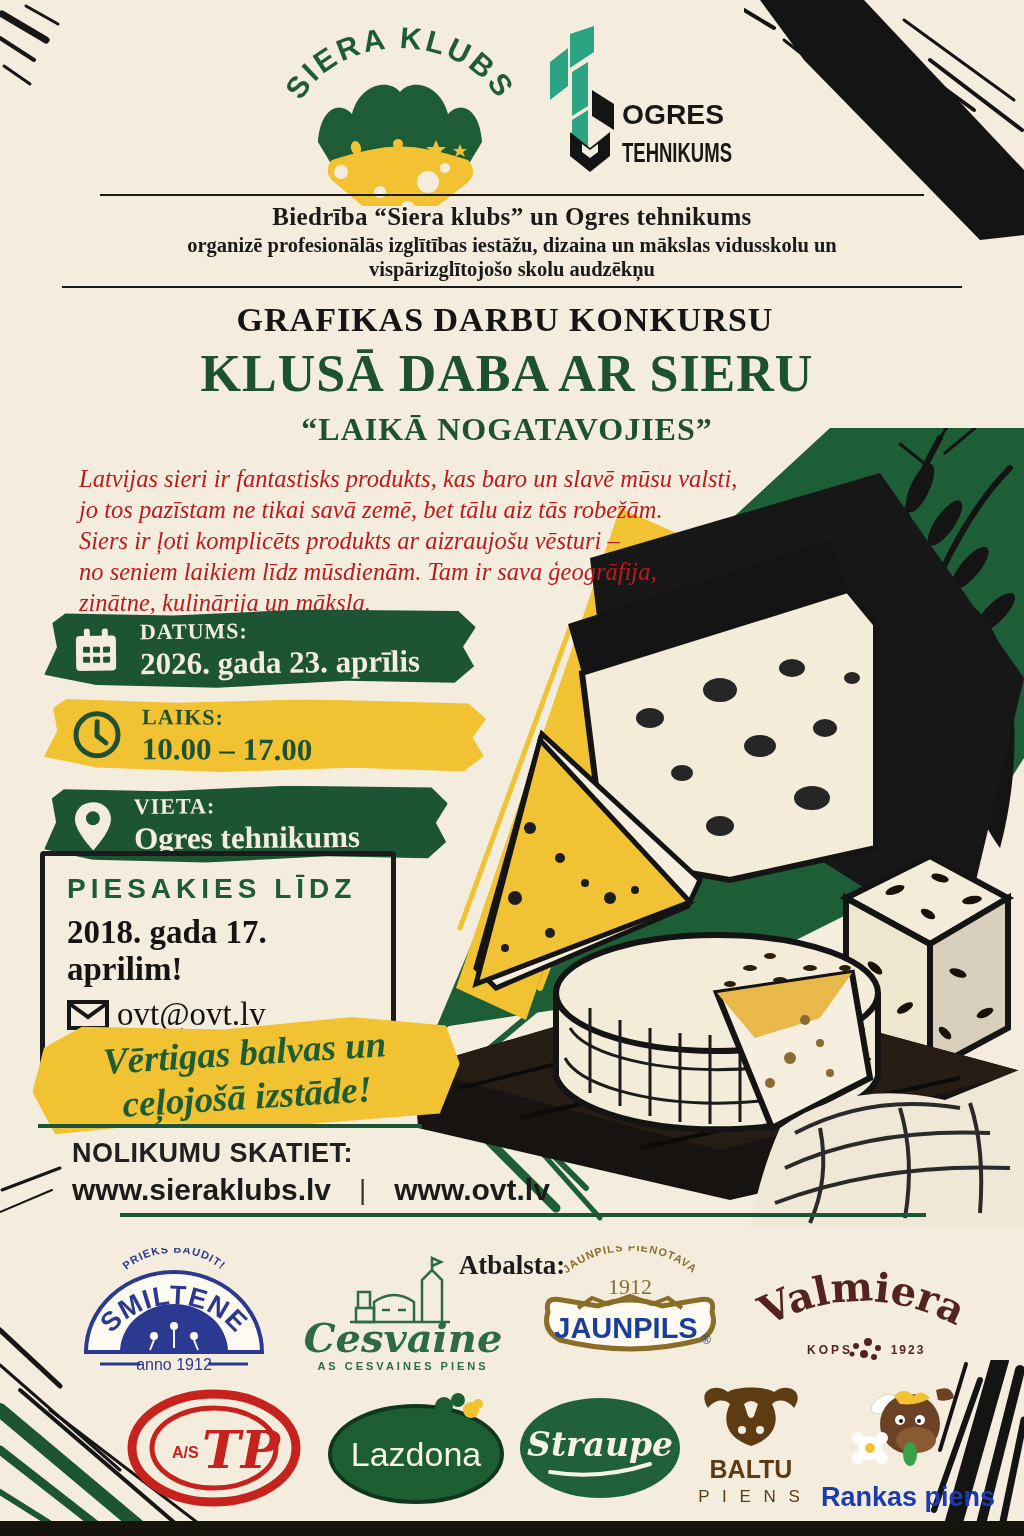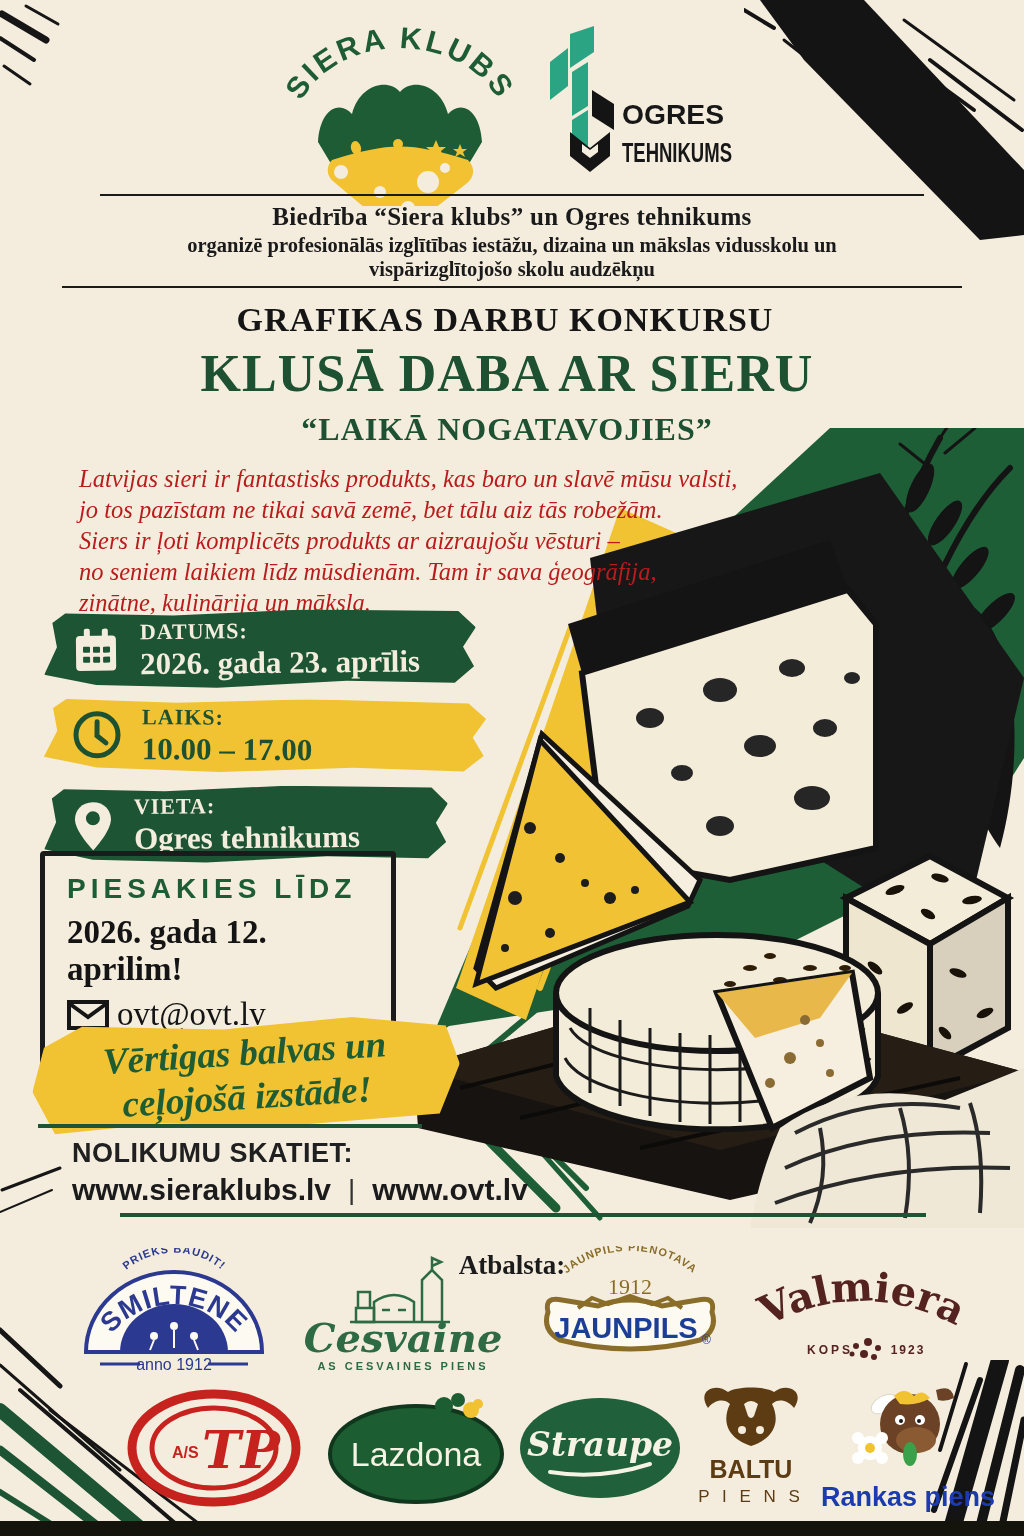--- a/index.html
+++ b/index.html
@@ -54,21 +54,21 @@
   .prize-brush{position:absolute;left:32px;top:1020px;width:428px;height:110px;background:#f1c232;
     transform:rotate(-1.6deg);
     clip-path:polygon(3% 20%,12% 2%,45% 8%,75% 0%,97% 10%,100% 45%,95% 90%,60% 97%,30% 92%,5% 99%,0% 60%);
     display:flex;align-items:center;justify-content:center;}
   .prize-text{font-style:italic;font-weight:bold;font-size:37px;line-height:44px;color:#1e5c33;
     text-align:center;transform:rotate(-2deg);}
 
   
   .rules-heading{position:absolute;left:72px;top:1138px;font-family:"Liberation Sans",sans-serif;
     font-size:27px;font-weight:bold;color:#202020;letter-spacing:.5px;}
-  .rules-urls{position:absolute;left:72px;top:1173px;display:flex;align-items:center;gap:17px;
+  .rules-urls{position:absolute;left:72px;top:1173px;display:flex;align-items:center;gap:28px;
     font-family:"Liberation Sans",sans-serif;font-size:30px;font-weight:bold;color:#1b1b1b;}
   .url-sep{font-weight:normal;font-size:28px;color:#333;}
 
   
   .sponsors-heading{position:absolute;left:0;top:1223px;width:1024px;text-align:center;
     font-size:27px;font-weight:600;color:#1b1b1b;margin-top:27px;}
   .sp{position:absolute;}
   .sp svg{display:block;}
 
   .bottom-bar{position:absolute;left:0;top:1521px;width:1024px;height:15px;background:#14130c;}
@@ -359,21 +359,21 @@
       <circle cx="21" cy="18" r="7" fill="#1d5434"></circle>
     </svg>
     <div>
       <div class="lbl">VIETA:</div>
       <div class="val">Ogres tehnikums</div>
     </div>
   </div>
 
   <div class="apply-box">
     <div class="apply-heading">PIESAKIES LĪDZ</div>
-    <div class="apply-deadline">2026. gada 12. aprilim!</div>
+    <div class="apply-deadline">2018. gada 17. aprilim!</div>
     <div class="apply-email-row">
       <svg width="42" height="30" viewBox="0 0 42 30">
         <rect x="2" y="2" width="38" height="26" fill="none" stroke="#161616" stroke-width="4"></rect>
         <path d="M3,4 L21,17 L39,4" fill="none" stroke="#161616" stroke-width="4"></path>
       </svg>
       <span>ovt@ovt.lv</span>
     </div>
     <div class="apply-note">ar norādi “Siera kluba konkurss”</div>
   </div>
 

